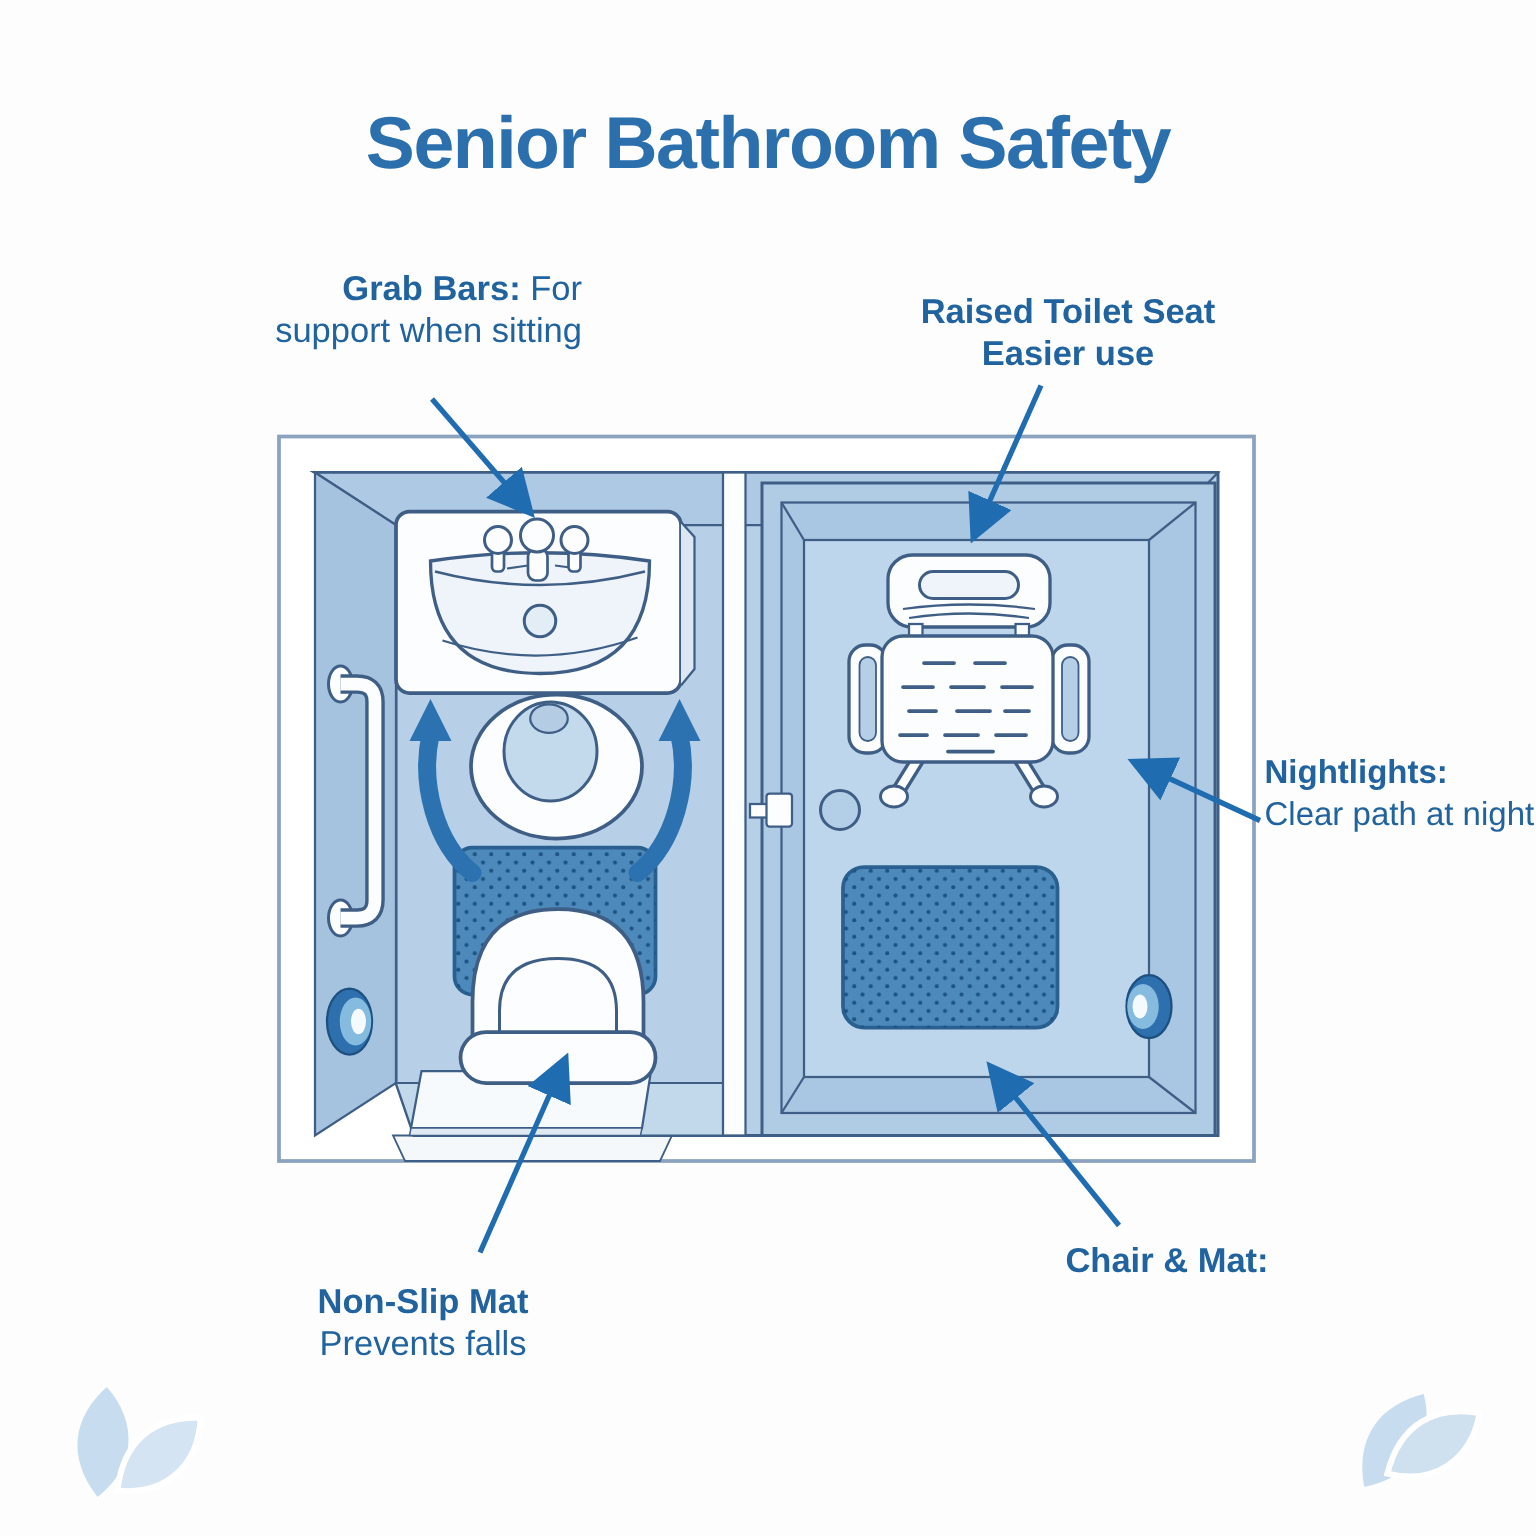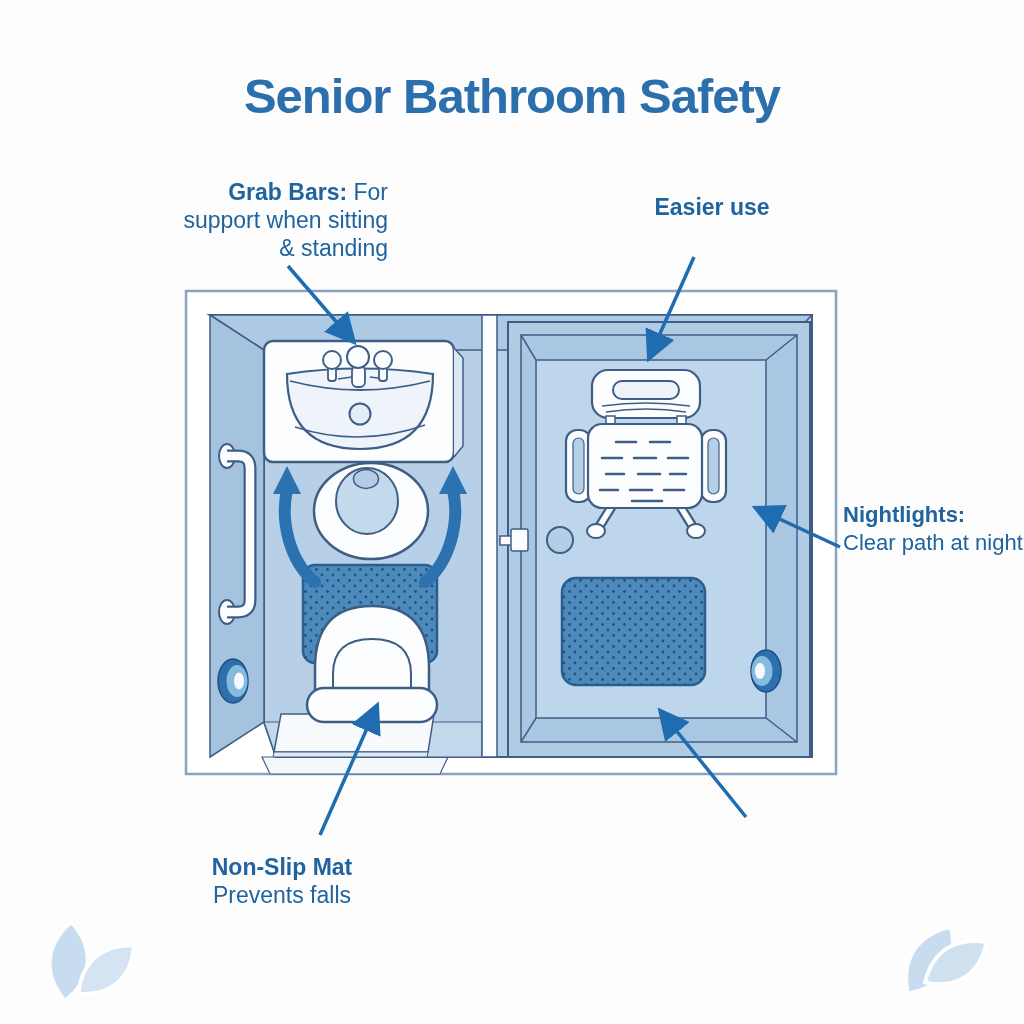--- a/index.html
+++ b/index.html
@@ -209,31 +209,32 @@
   </g>
   <g transform="translate(898,916)">
     <path d="M0,54 C0,20 20,2 50,0 C52,32 32,54 0,54 Z" transform="translate(2,22) rotate(-10)" fill="#c7dcee"></path>
     <path d="M0,54 C0,20 20,2 50,0 C52,32 32,54 0,54 Z" transform="translate(40,14) rotate(14)" fill="#cfe0ef" stroke="#ffffff" stroke-width="4"></path>
   </g>
 </svg>
 
 <div class="callout" style="left:153px;top:178px;width:235px;text-align:right;">
   <div><span class="b">Grab Bars:</span><span> For</span></div>
   <div>support when sitting</div>
-  <div>&amp; standing</div>
 </div>
 
 <div class="callout" style="left:597px;top:193px;width:230px;">
+  <div class="b">Raised Toilet Seat</div>
   <div class="b">Easier use</div>
 </div>
 
 <div class="callout callout-left" style="left:843px;top:501px;width:190px;font-size:22px;">
   <div class="b">Nightlights:</div>
   <div>Clear path at night</div>
 </div>
 
 <div class="callout" style="left:192px;top:853px;width:180px;">
   <div class="b">Non-Slip Mat</div>
   <div>Prevents falls</div>
 </div>
 
 <div class="callout" style="left:683px;top:826px;width:190px;">
+  <div class="b">Chair &amp; Mat:</div>
 </div>
 
 </body></html>

